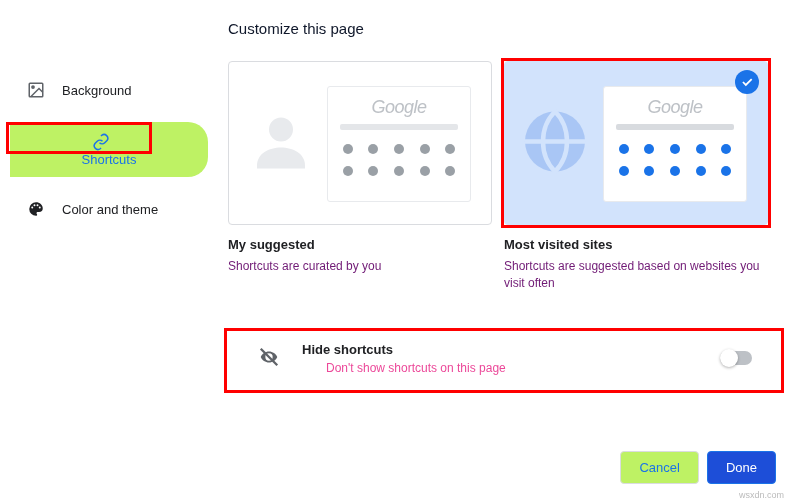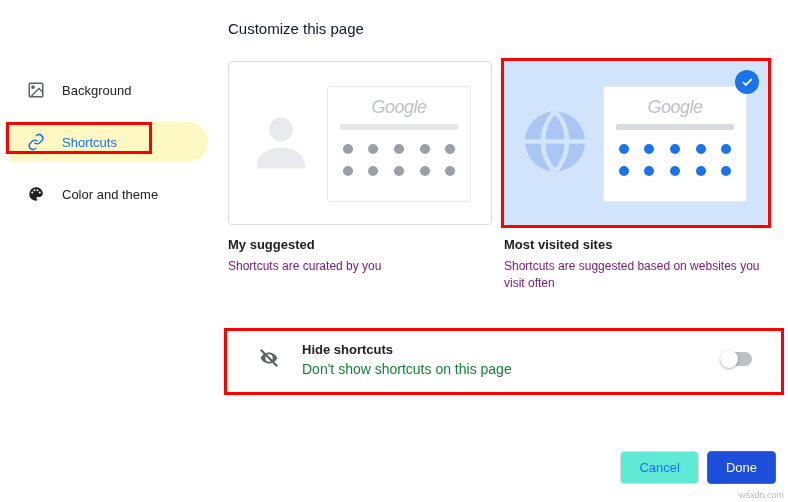--- a/index.html
+++ b/index.html
@@ -1,20 +1,20 @@
 <!DOCTYPE html>
 <html><head>
   <meta charset="utf-8">
   <style>
     * { box-sizing: border-box; margin: 0; padding: 0; }
     body { font-family: Arial, sans-serif; font-size: 13px; color: #202124; width: 788px; height: 502px; background: #fff; position: relative; }
     .container { display: flex; padding: 20px 10px 10px 10px; }
     .sidebar { width: 200px; padding-top: 50px; }
     .sidebar-item { display: flex; align-items: center; padding: 10px 16px; border-radius: 0 20px 20px 0; cursor: pointer; margin-bottom: 12px; }
-    .sidebar-item.selected { background: #fef9c3; color: #1a73e8; }
+    .sidebar-item.selected { background: #bef264; color: #1a73e8; flex-direction: column; }
     .sidebar-item .icon { width: 20px; height: 20px; margin-right: 16px; display: flex; align-items: center; justify-content: center; }
     .sidebar-item .label { font-size: 13px; }
     .highlight-sidebar { position: absolute; border: 3px solid #ff0000; left: 6px; top: 122px; width: 146px; height: 32px; pointer-events: none; }
     .main { flex: 1; padding-left: 20px; padding-right: 10px; }
     .title { font-size: 15px; color: #0f172a; margin-bottom: 24px; }
     .options { display: flex; gap: 12px; }
     .option { width: 264px; }
     .card { border: 1px solid #dadce0; border-radius: 4px; height: 164px; position: relative; display: flex; align-items: center; justify-content: center; overflow: hidden; font-style: italic; }
     .card.selected { background: #d2e3fc; border-color: #d2e3fc; }
     .option-title { font-size: 13px; font-weight: bold; margin-top: 12px; margin-bottom: 6px; }
@@ -29,26 +29,26 @@
     .mini-dot { width: 10px; height: 10px; border-radius: 50%; background: #9aa0a6; }
     .mini-dot.blue { background: #1a73e8; }
     .check-badge { position: absolute; top: 8px; right: 8px; width: 24px; height: 24px; background: #1a73e8; border-radius: 50%; display: flex; align-items: center; justify-content: center; }
     .highlight-selected { position: absolute; border: 3px solid #ff0000; pointer-events: none; left: -3px; top: -3px; right: -3px; bottom: -3px; }
     .card-wrap { position: relative; }
     .hide-section { margin-top: 40px; position: relative; }
     .hide-row { display: flex; align-items: center; padding: 10px 16px 10px 30px; }
     .hide-icon { margin-right: 22px; }
     .hide-text { flex: 1; }
     .hide-title { font-size: 13px; font-weight: bold; margin-bottom: 4px; }
-    .hide-desc { font-size: 14px; color: #15803d; }
+    .hide-desc { font-size: 12px; color: #ec4899; margin-left: 24px; }
     .toggle { width: 32px; height: 14px; background: #bdc1c6; border-radius: 8px; position: relative; cursor: pointer; }
     .toggle-knob { position: absolute; left: 0; top: -2px; width: 18px; height: 18px; background: #fff; border-radius: 50%; box-shadow: 0 1px 3px rgba(0,0,0,.3); }
     .highlight-hide { position: absolute; border: 3px solid #ff0000; left: -4px; top: -4px; right: -16px; bottom: -8px; pointer-events: none; }
     .footer { position: absolute; bottom: 18px; right: 12px; display: flex; gap: 8px; }
-    .btn { padding: 8px 18px; border-radius: 4px; font-size: 13px; cursor: pointer; border: 1px solid #dadce0; background: #5eead4; color: #1a73e8; }
+    .btn { padding: 8px 18px; border-radius: 4px; font-size: 13px; cursor: pointer; border: 1px solid #dadce0; background: #bef264; color: #1a73e8; }
     .btn.primary { background: #1d4ed8; color: #fff; border-color: #1a73e8; }
     .watermark { position: absolute; bottom: 2px; right: 4px; font-size: 9px; color: #bbb; }
   </style>
 </head>
 <body>
 
 <div class="container">
   <div class="sidebar">
     <div class="sidebar-item">
       <span class="icon">

